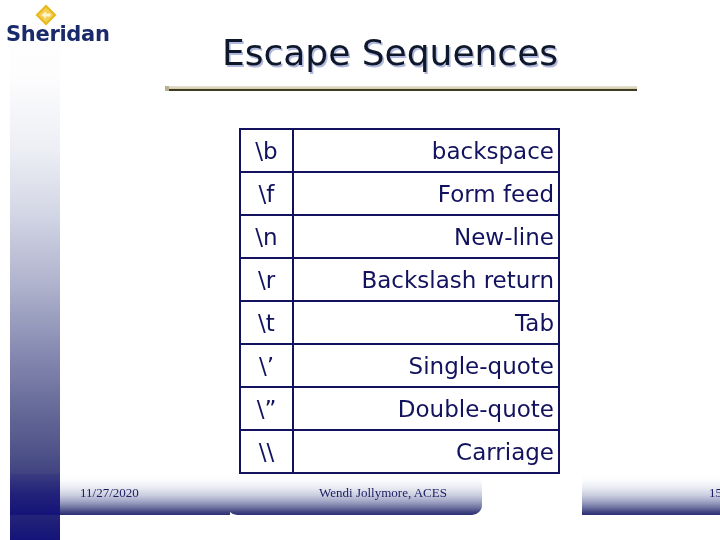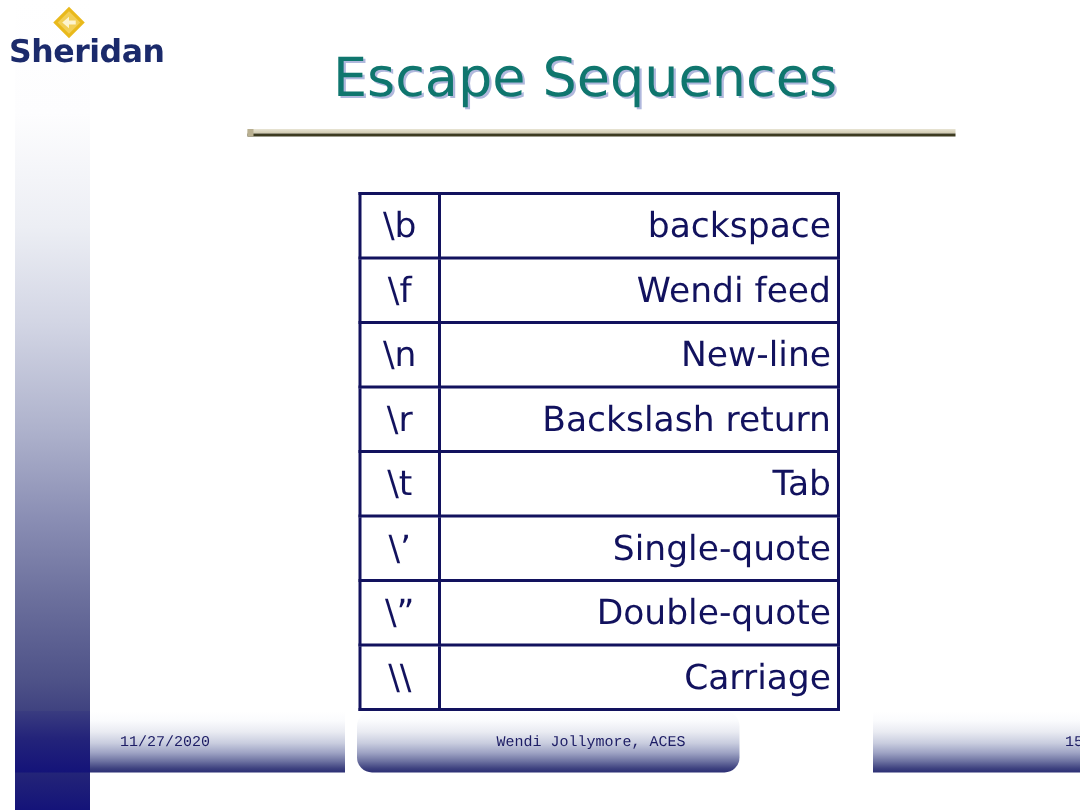--- a/index.html
+++ b/index.html
@@ -76,21 +76,21 @@
   
   .title {
     position: absolute;
     left: 110px;
     top: 30px;
     width: 560px;
     text-align: center;
     font-family: "DejaVu Sans", sans-serif;
     font-size: 36px;
     font-weight: normal;
-    color: #0f766e;
+    color: #0f172a;
     line-height: 46px;
     text-shadow: 1.5px 1.5px 0 rgba(150,160,210,0.75);
     white-space: nowrap;
   }
 
   
   .rule {
     position: absolute;
     left: 165px;
     top: 86px;
@@ -162,27 +162,27 @@
         #e9ebf2 34%,
         #c9cddf 52%,
         #9ea3c4 68%,
         #6c71a0 82%,
         #3f4380 93%,
         #2b2e74 100%);
   }
   .footer-bar .ftext {
     position: absolute;
     bottom: 14px;
-    font-family: Liberation Mono, monospace;
-    font-size: 10px;
+    font-family: Liberation Serif, serif;
+    font-size: 13px;
     color: #1c1c64;
     white-space: nowrap;
   }
   #footer-date-bar  { left: 60px;  width: 170px; }
-  #footer-author-bar{ left: 238px; width: 255px; border-radius: 10px; }
+  #footer-author-bar{ left: 227px; width: 255px; border-radius: 10px; }
   #footer-page-bar  { left: 582px; width: 154px; }
 
   #footer-date-bar .ftext   { left: 20px; }
   #footer-author-bar .ftext { left: 0; width: 312px; text-align: center; }
   #footer-page-bar .ftext   { right: 14px; }
 
   
   .band-over-footer {
     position: absolute;
     left: 10px;
@@ -219,21 +219,21 @@
   </div>
 
   <table class="esc-table">
     <tbody>
       <tr>
         <td class="col-seq">\b</td>
         <td class="col-desc">backspace</td>
       </tr>
       <tr>
         <td class="col-seq">\f</td>
-        <td class="col-desc">Wendi feed</td>
+        <td class="col-desc">Form feed</td>
       </tr>
       <tr>
         <td class="col-seq">\n</td>
         <td class="col-desc">New-line</td>
       </tr>
       <tr>
         <td class="col-seq">\r</td>
         <td class="col-desc">Backslash return</td>
       </tr>
       <tr>

